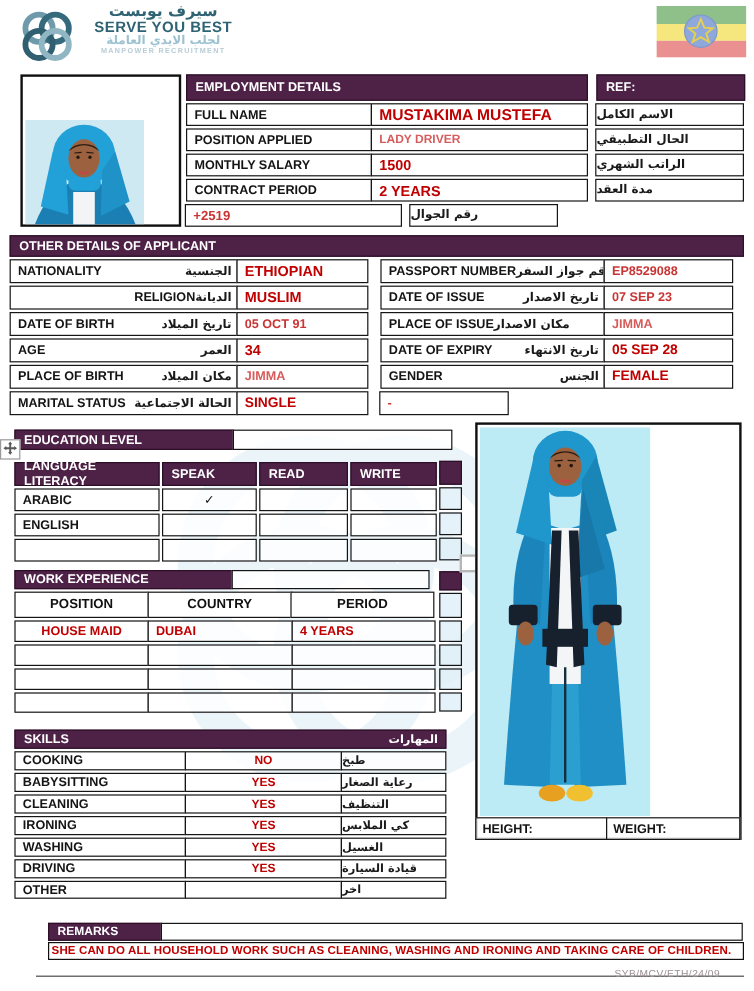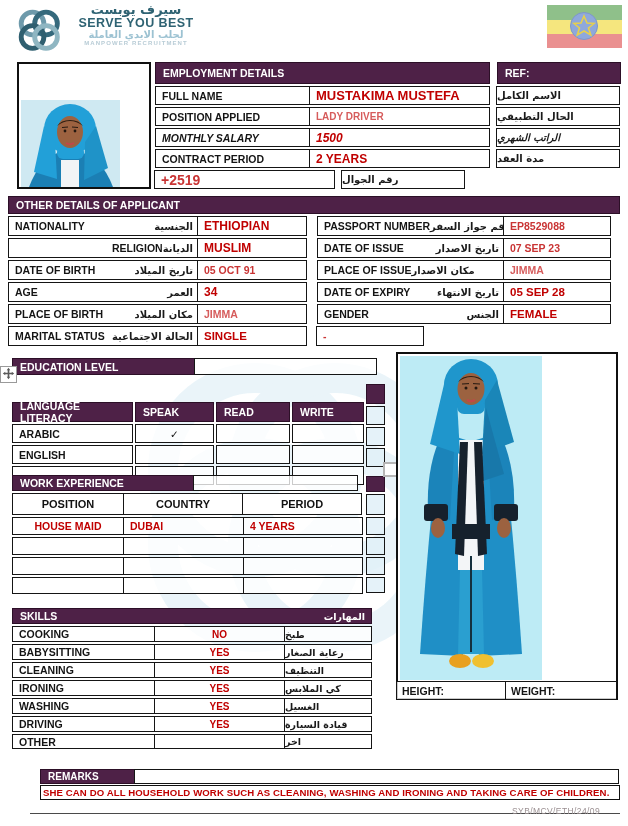--- a/index.html
+++ b/index.html
@@ -101,37 +101,37 @@
         </div>
       <div class="cell arl rt" style="width:124px;margin-left:6px;">الاسم الكامل</div>
     </div>
     <div class="row" style="height:19px;margin-bottom:2px;">
       <div class="cell lbl pl" style="width:155px;">POSITION APPLIED</div>
       <div class="cell pl" style="width:181px;margin-left:-1px;">
         <span class="red-light" style="font-size:10px;">LADY DRIVER</span>
         </div>
       <div class="cell arl rt" style="width:124px;margin-left:6px;">الحال التطبيقي</div>
     </div>
-    <div class="row" style="height:19px;margin-bottom:2px;font-style:italic;">
+    <div class="row" style="height:19px;margin-bottom:2px;">
       <div class="cell lbl pl" style="width:155px;">MONTHLY SALARY</div>
       <div class="cell pl" style="width:181px;margin-left:-1px;">
         <span class="red" style="font-size:12px;">1500</span>
         </div>
       <div class="cell arl rt" style="width:124px;margin-left:6px;">الراتب الشهري</div>
     </div>
     <div class="row" style="height:19px;margin-bottom:2px;">
       <div class="cell lbl pl" style="width:155px;">CONTRACT PERIOD</div>
       <div class="cell pl" style="width:181px;margin-left:-1px;">
         <span class="red" style="font-size:12px;">2 YEARS</span>
         </div>
       <div class="cell arl rt" style="width:124px;margin-left:6px;">مدة العقد</div>
     </div>
     <div class="row" style="height:19px;">
       <div class="cell pl" style="width:181px;margin-left:-1px;">
-        <span class="red-med" style="font-size:14px;">+2519</span>
+        <span class="red-med" style="font-size:11px;">+2519</span>
         </div>
       <div class="cell arl rt" style="width:124px;margin-left:6px;">رقم الجوال</div>
     </div>
   </div>
 
   <div class="abs" style="left:8px;top:196px;width:612px;">
     <div class="bar" style="height:18px;width:612px;">
       <span>OTHER DETAILS OF APPLICANT</span>
     </div>
     <div style="height:2px;"></div>
@@ -247,21 +247,21 @@
     </div>
     <div class="cell" style="width:183px;height:17px;margin-left:-1px;"></div>
   </div>
 
   <div class="abs" style="left:0;top:366px;width:15px;height:15px;background:#fff;border:1px solid #9a9a9a;">
     <svg width="13" height="13" viewBox="0 0 16 16" style="display:block;margin:0 auto;">
       <path d="M8 1 L10.2 4 H9 V7 H12 V5.8 L15 8 L12 10.2 V9 H9 V12 H10.2 L8 15 L5.8 12 H7 V9 H4 V10.2 L1 8 L4 5.8 V7 H7 V4 H5.8 Z" fill="#5a5a5a"></path>
     </svg>
   </div>
 
-  <div class="abs" style="left:12px;top:402px;width:352px;">
+  <div class="abs" style="left:12px;top:385px;width:352px;">
     <div class="row" style="height:20px;">
       <div class="bar" style="width:121px;">LANGUAGE LITERACY</div>
       <div class="bar" style="width:79px;margin-left:2px;">SPEAK</div>
       <div class="bar" style="width:74px;margin-left:2px;">READ</div>
       <div class="bar" style="width:72px;margin-left:2px;">WRITE</div>
     </div>
     <div style="height:2px;"></div>
     <div class="row" style="height:19px;margin-bottom:2px;">
       <div class="cell lbl pl" style="width:121px;">ARABIC</div>
       <div class="cell center" style="width:79px;margin-left:2px;">✓</div>

